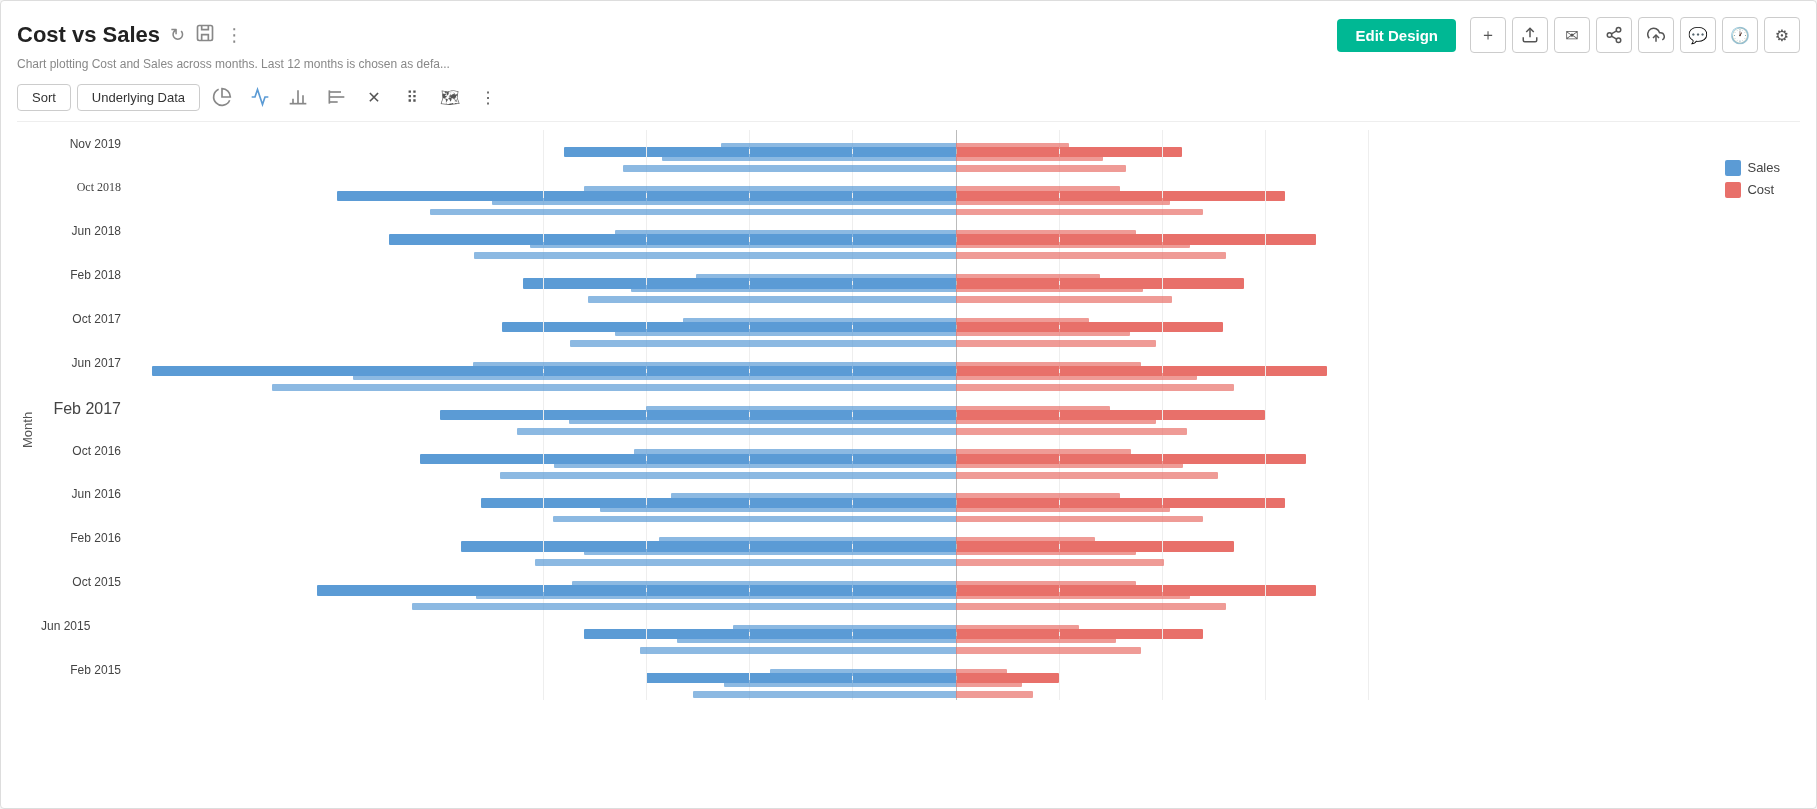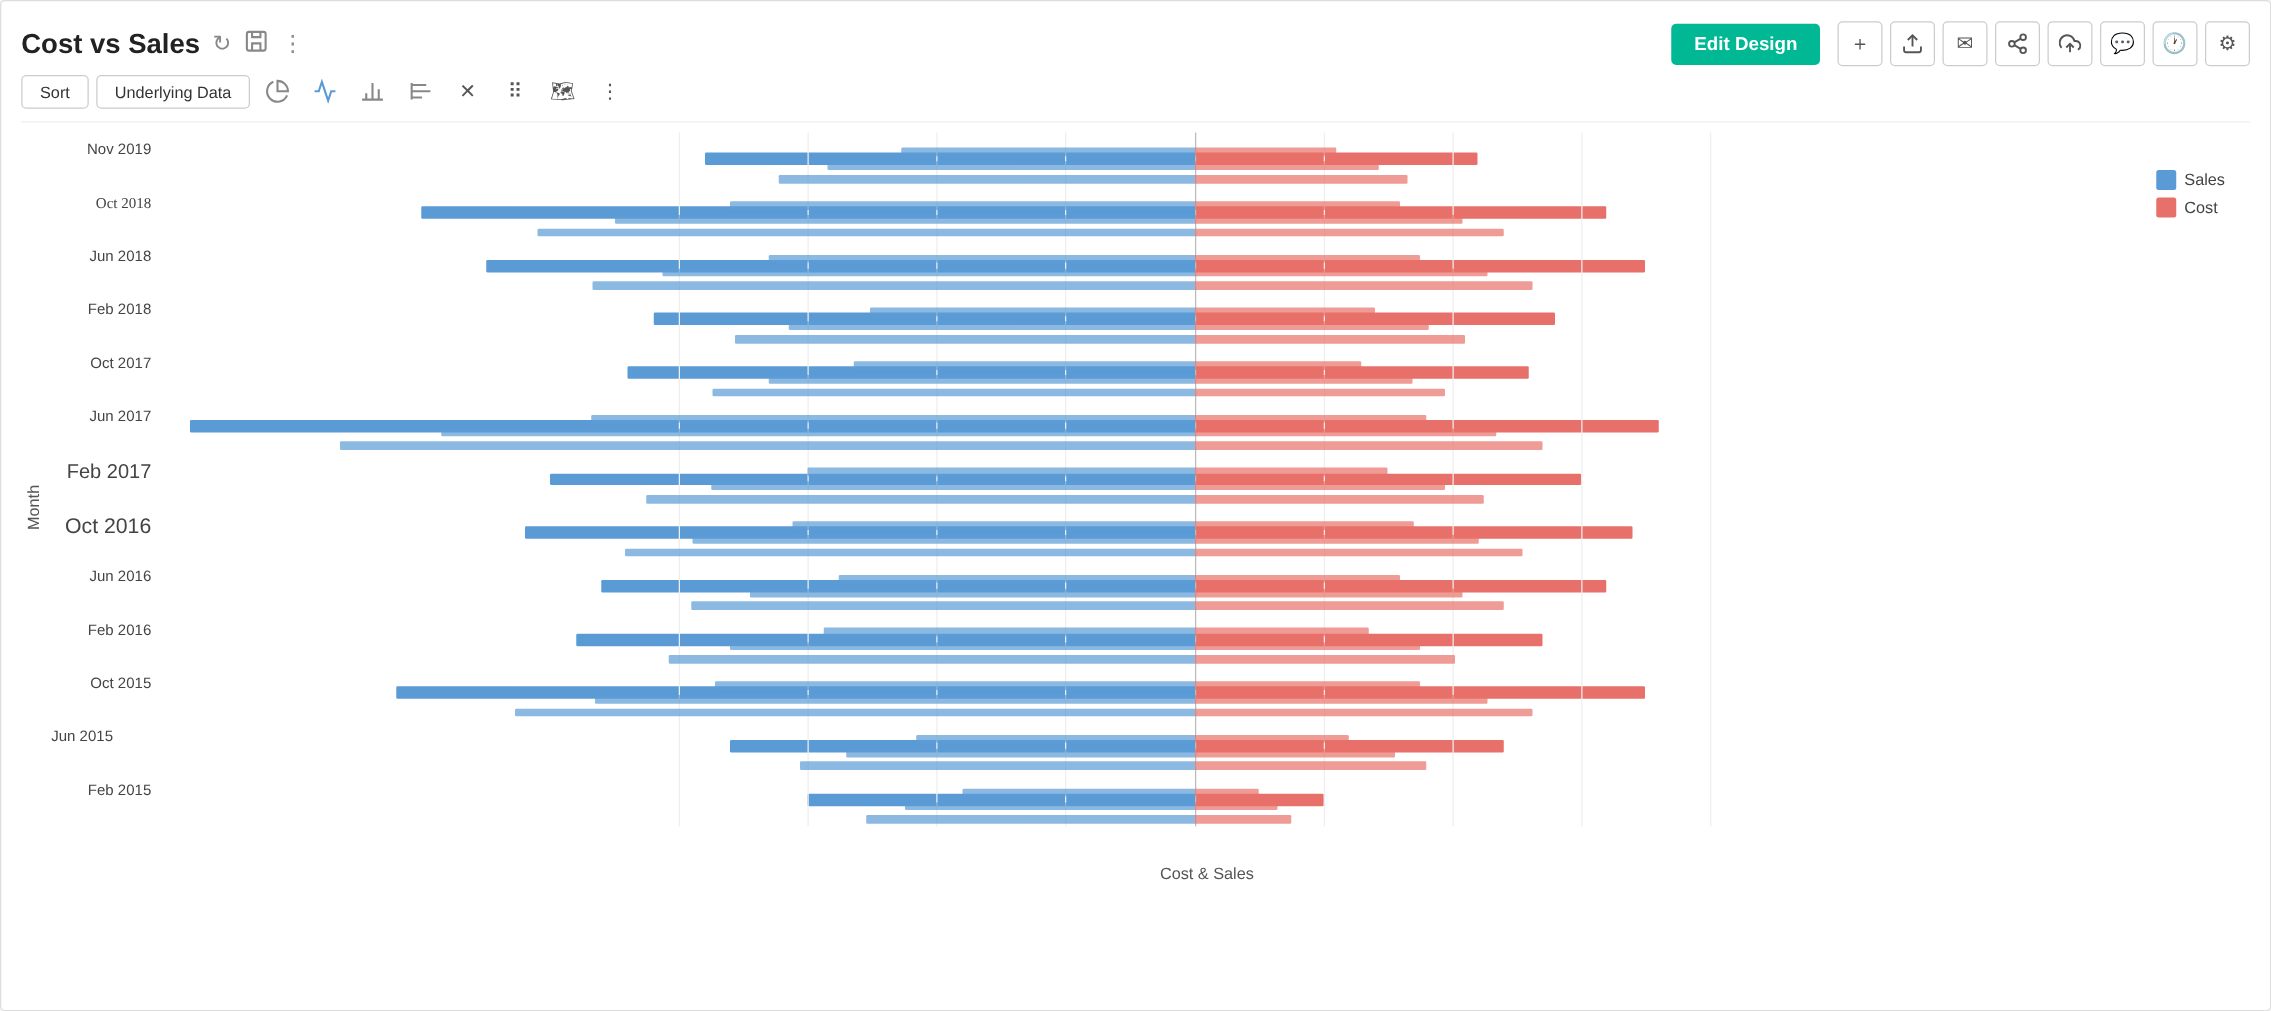--- a/index.html
+++ b/index.html
@@ -62,20 +62,21 @@
             <polyline points="16 16 12 12 8 16"></polyline>
             <line x1="12" y1="12" x2="12" y2="21"></line>
             <path d="M20.39 18.39A5 5 0 0018 9h-1.26A8 8 0 103 16.3"></path>
           </svg>
       </button>
       <button class="header-icon-btn">💬</button>
       <button class="header-icon-btn">🕐</button>
       <button class="header-icon-btn">⚙</button>
     </div>
   </div>
+  <div class="subtitle">Chart plotting Cost and Sales across months. Last 12 months is chosen as defa...</div>
 
   <div class="toolbar">
     <button class="toolbar-btn">Sort</button>
     <button class="toolbar-btn">Underlying Data</button>
     <button class="toolbar-icon-btn">
       <svg width="20" height="20" viewBox="0 0 24 24" fill="none" stroke="#888" stroke-width="2">
           <path d="M21.21 15.89A10 10 0 118 2.83"></path>
           <path d="M22 12A10 10 0 0012 2v10z"></path>
         </svg>
     </button>
@@ -241,26 +242,25 @@
           </div>
 
         <div id="row-labels" style="position:absolute; top:0; left:0; width:88px; bottom:30px;">
             <div style="position: absolute; top: 1.15385%; right: 8px; font-size: 12px; color: rgb(68, 68, 68); white-space: nowrap; text-align: right; width: 80px;">Nov 2019</div>
             <div style="position: absolute; top: 8.84615%; right: 8px; font-size: 12px; color: rgb(68, 68, 68); white-space: nowrap; text-align: right; width: 80px; font-family: Liberation Serif, serif;">Oct 2018</div>
             <div style="position: absolute; top: 16.5385%; right: 8px; font-size: 12px; color: rgb(68, 68, 68); white-space: nowrap; text-align: right; width: 80px;">Jun 2018</div>
             <div style="position: absolute; top: 24.2308%; right: 8px; font-size: 12px; color: rgb(68, 68, 68); white-space: nowrap; text-align: right; width: 80px;">Feb 2018</div>
             <div style="position: absolute; top: 31.9231%; right: 8px; font-size: 12px; color: rgb(68, 68, 68); white-space: nowrap; text-align: right; width: 80px;">Oct 2017</div>
             <div style="position: absolute; top: 39.6154%; right: 8px; font-size: 12px; color: rgb(68, 68, 68); white-space: nowrap; text-align: right; width: 80px;">Jun 2017</div>
             <div style="position: absolute; top: 47.3077%; right: 8px; font-size: 16px; color: rgb(68, 68, 68); white-space: nowrap; text-align: right; width: 80px;">Feb 2017</div>
-            <div style="position: absolute; top: 55%; right: 8px; font-size: 17px; color: rgb(68, 68, 68); white-space: nowrap; text-align: right; width: 80px;">Oct 2016</div>
+            <div style="position: absolute; top: 55%; right: 8px; font-size: 12px; color: rgb(68, 68, 68); white-space: nowrap; text-align: right; width: 80px;">Oct 2016</div>
             <div style="position: absolute; top: 62.6923%; right: 8px; font-size: 12px; color: rgb(68, 68, 68); white-space: nowrap; text-align: right; width: 80px;">Jun 2016</div>
             <div style="position: absolute; top: 70.3846%; right: 8px; font-size: 12px; color: rgb(68, 68, 68); white-space: nowrap; text-align: right; width: 80px;">Feb 2016</div>
             <div style="position: absolute; top: 78.0769%; right: 8px; font-size: 12px; color: rgb(68, 68, 68); white-space: nowrap; text-align: right; width: 80px;">Oct 2015</div>
             <div style="position: absolute; top: 85.7692%; right: 8px; font-size: 12px; color: rgb(68, 68, 68); white-space: nowrap; text-align: left; width: 80px;">Jun 2015</div>
             <div style="position: absolute; top: 93.4615%; right: 8px; font-size: 12px; color: rgb(68, 68, 68); white-space: nowrap; text-align: right; width: 80px;">Feb 2015</div>
           </div>
       </div>
 
 
-      <div style="padding-left:90px; text-align:center; font-size:13px; color:#555;">Cost &amp; Sales</div>
     </div>
   </div>
 </div>
 
 </body></html>

